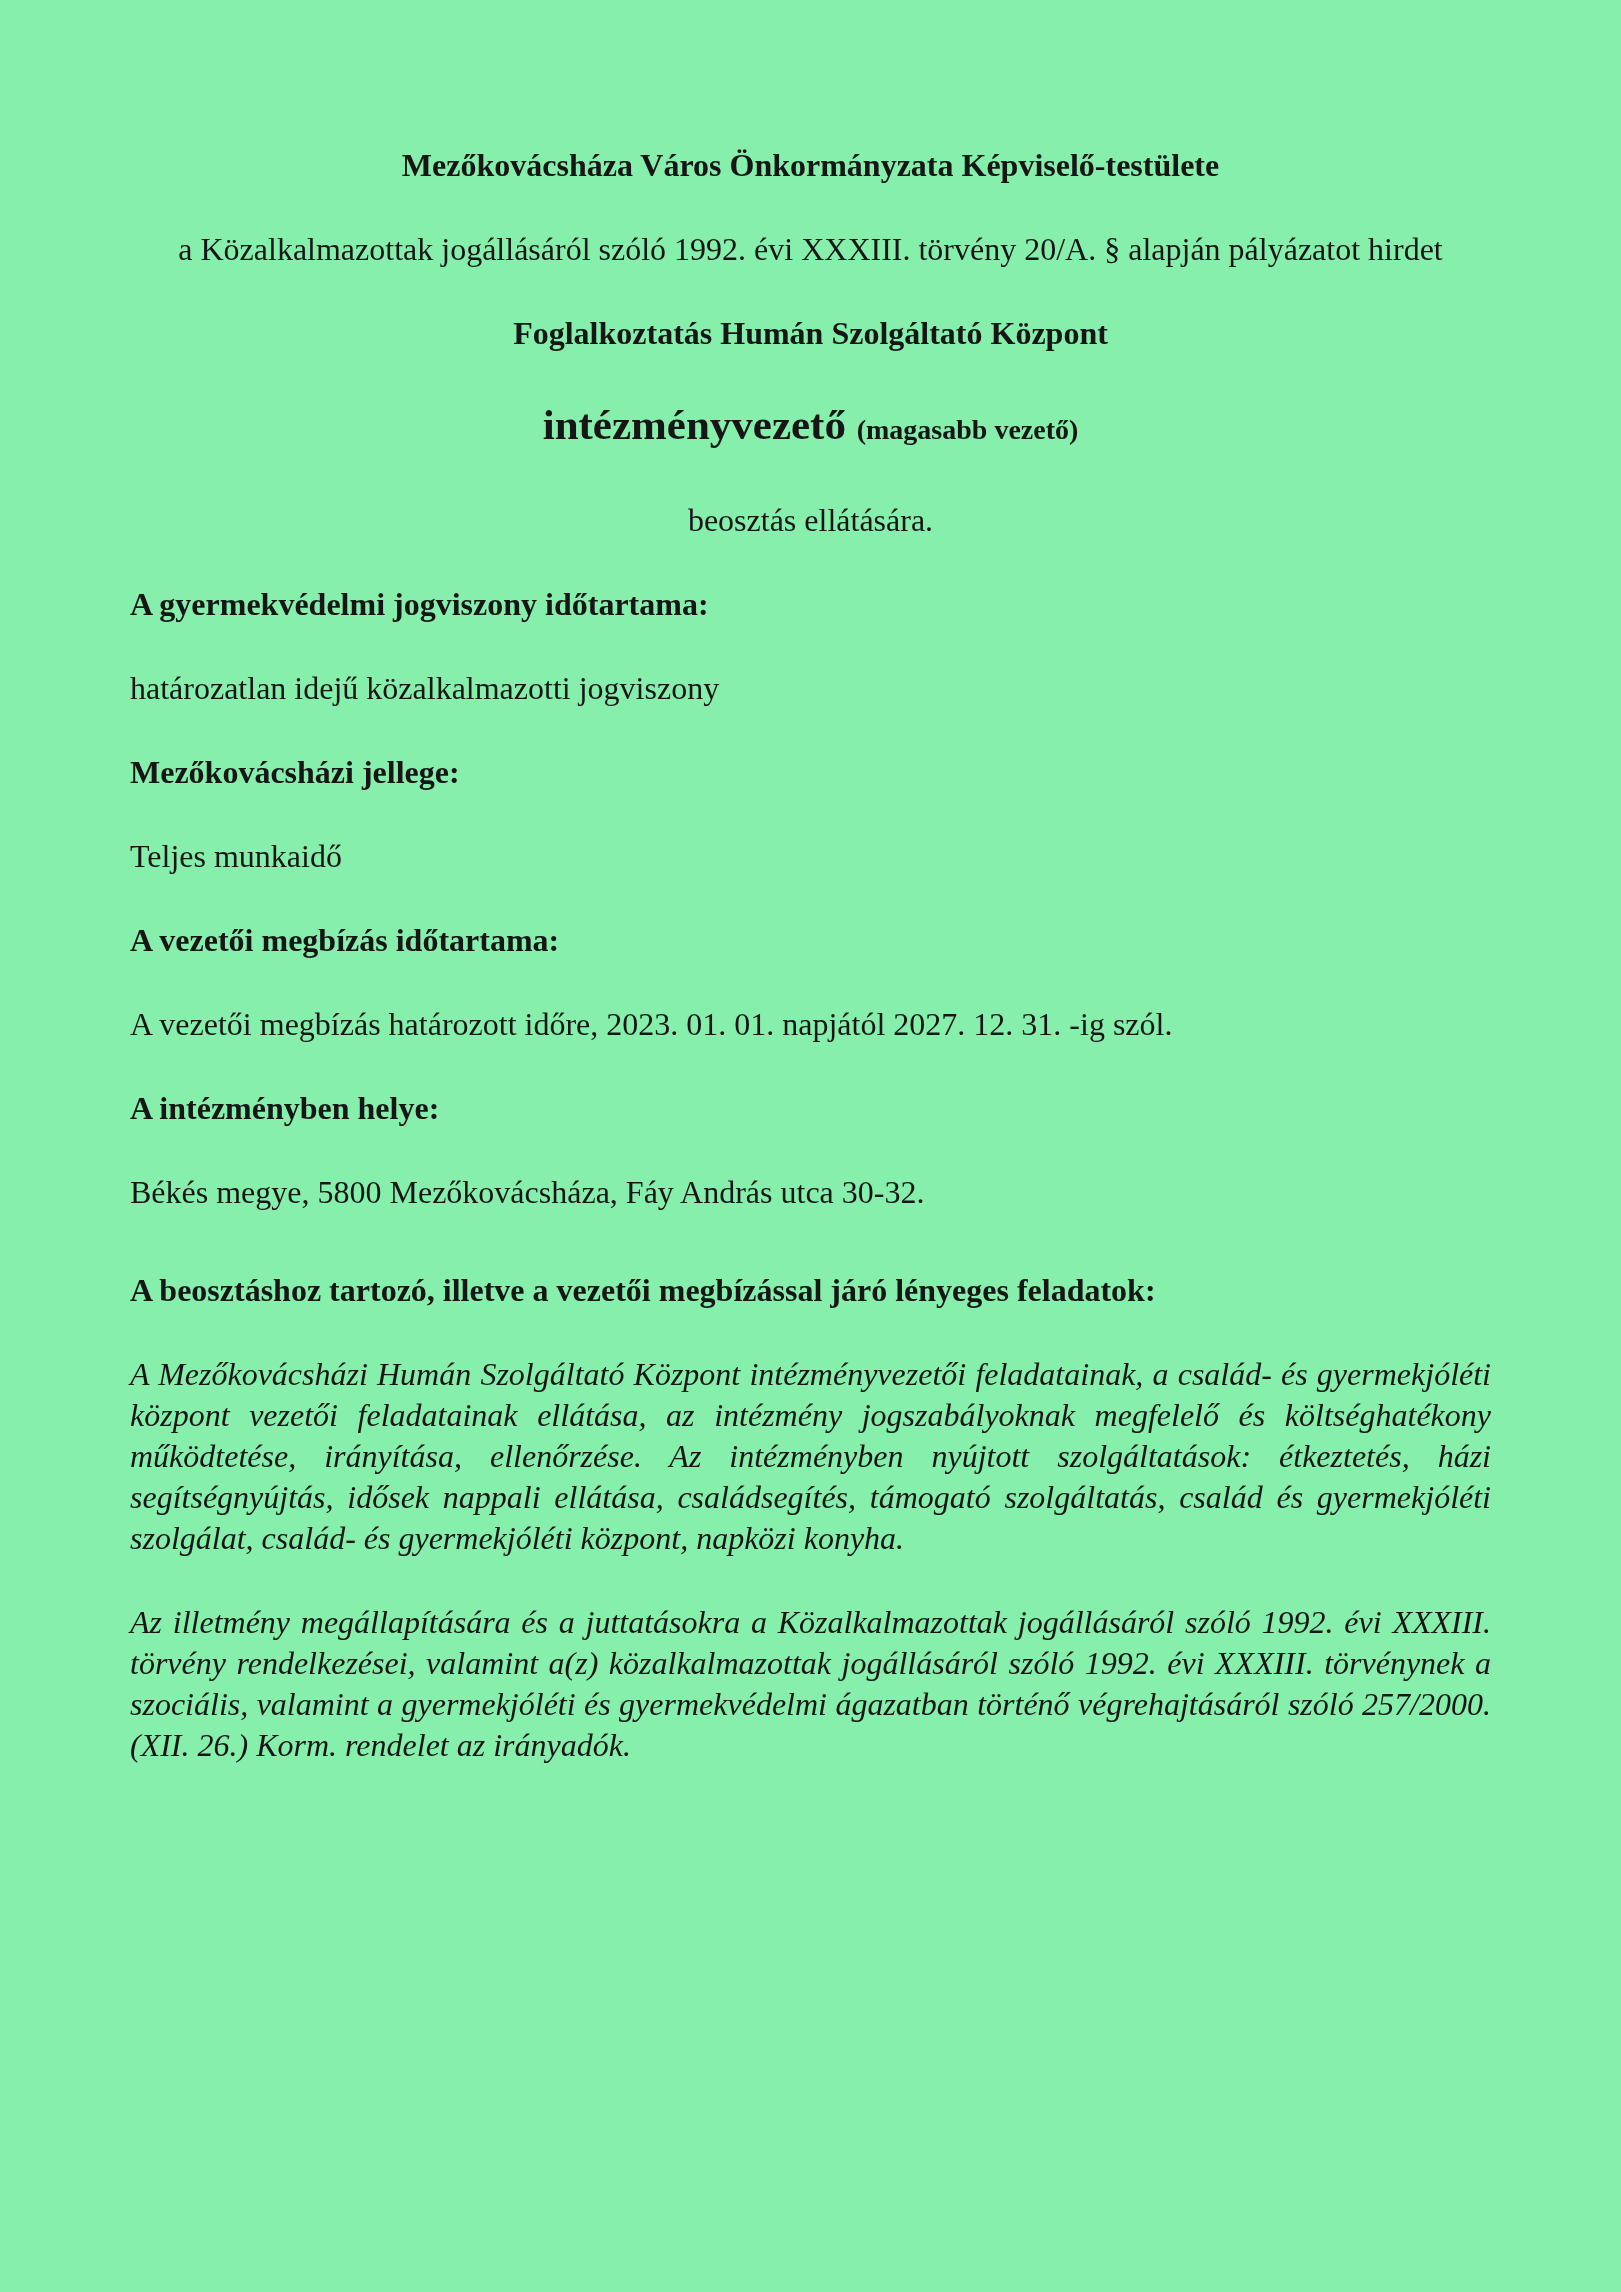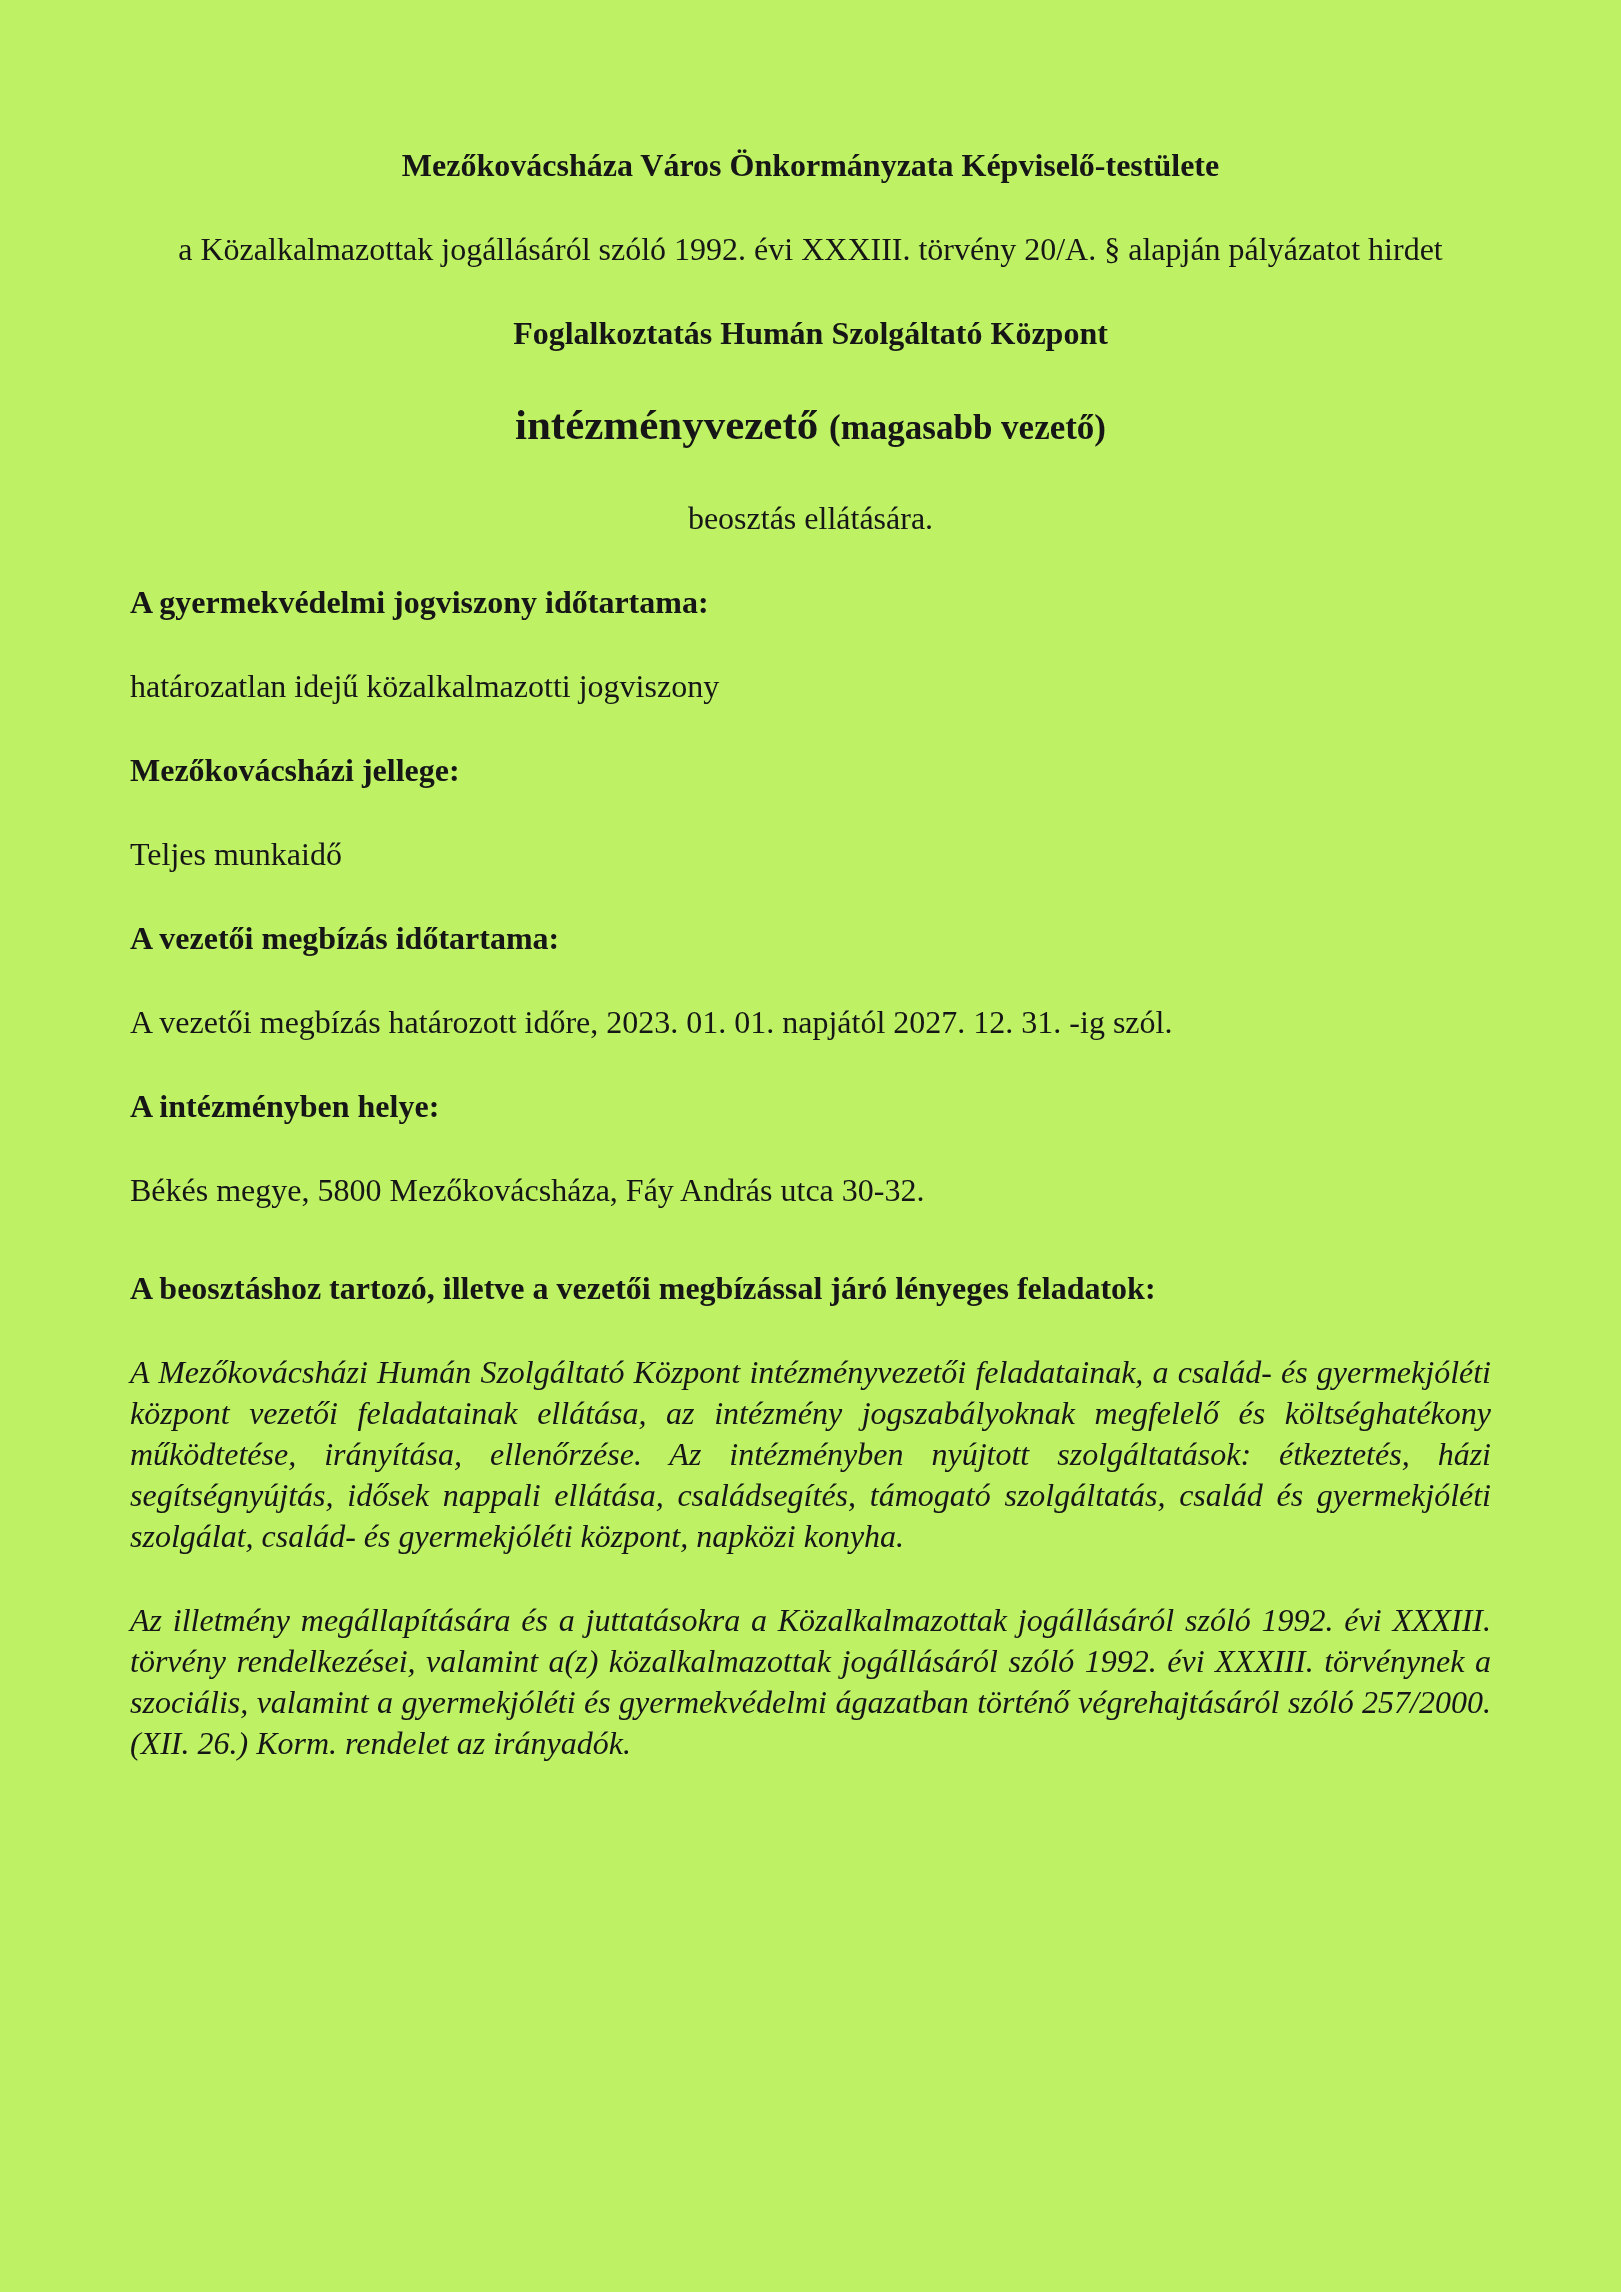--- a/index.html
+++ b/index.html
@@ -5,42 +5,42 @@
   html, body {
     margin: 0;
     padding: 0;
     background: #ffffff;
   }
   .page {
     position: relative;
     width: 1621px;
     height: 2293px;
     box-sizing: border-box;
-    background: #bef264;
+    background: #86efac;
     padding: 145px 130px 0 130px;
     font-family: "Liberation Serif", "DejaVu Serif", serif;
     color: #161616;
     overflow: hidden;
   }
   .block {
     margin: 0 0 43px 0;
     font-size: 32px;
     line-height: 41px;
   }
   .center { text-align: center; }
   .bold { font-weight: bold; }
   .justify { text-align: justify; font-style: italic; }
   .gap-top { margin-top: 57px; }
   .pos-line {
     font-size: 43px;
     line-height: 55px;
     font-weight: bold;
   }
   .pos-qualifier {
-    font-size: 35px;
+    font-size: 28px;
     font-weight: bold;
   }
   h1, h2, h3, p { margin: 0; }
 </style>
 </head>
 <body>
 
 <div class="page">
 
   <h1 class="block center bold">Mezőkovácsháza Város Önkormányzata Képviselő-testülete</h1>

